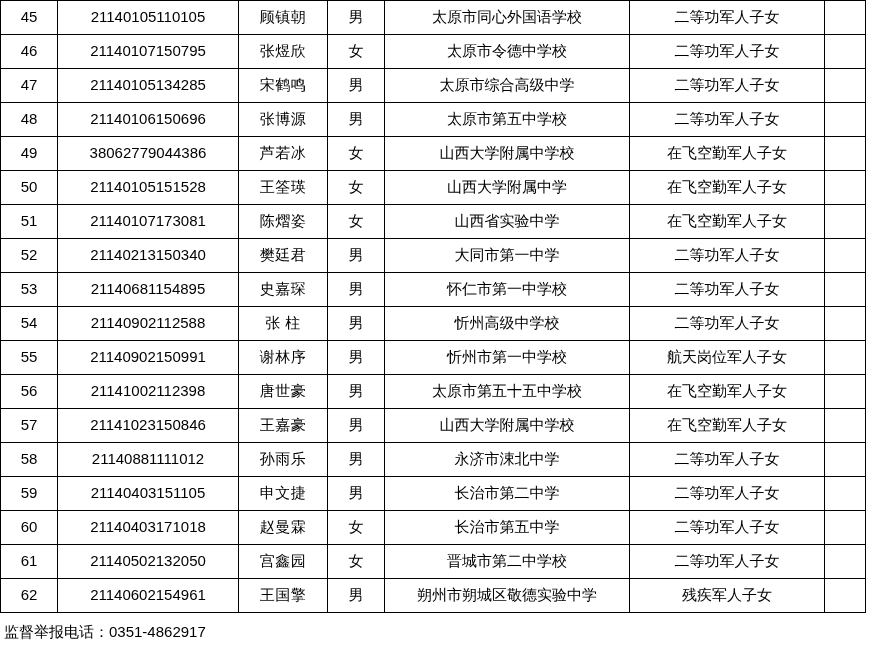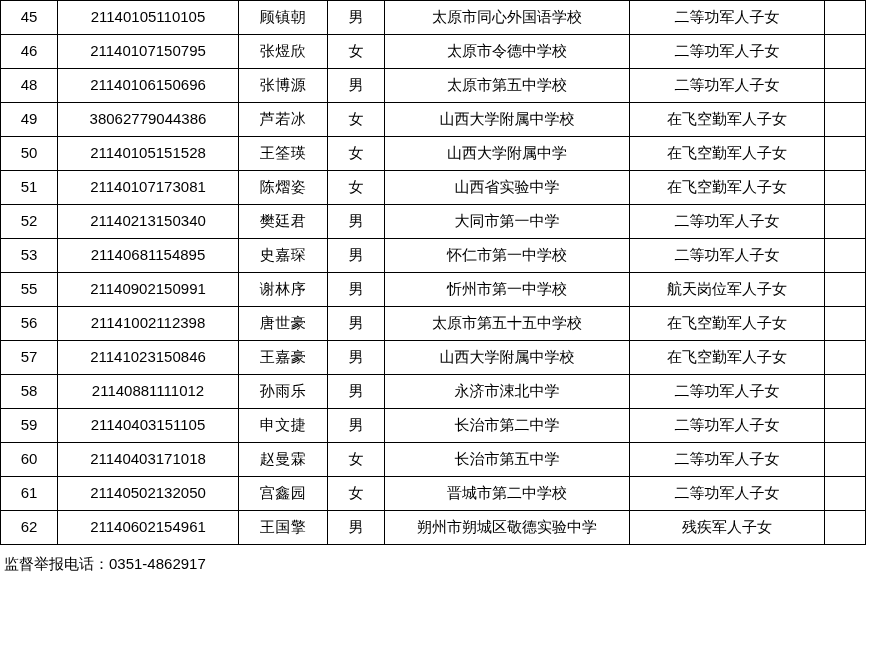--- a/index.html
+++ b/index.html
@@ -73,20 +73,29 @@
       <tr>
         <td class="c-index">46</td>
         <td class="c-id">21140107150795</td>
         <td class="c-name">张煜欣</td>
         <td class="c-gender">女</td>
         <td class="c-school">太原市令德中学校</td>
         <td class="c-cat">二等功军人子女</td>
         <td class="c-blank"></td>
       </tr>
 
+      <tr>
+        <td class="c-index">47</td>
+        <td class="c-id">21140105134285</td>
+        <td class="c-name">宋鹤鸣</td>
+        <td class="c-gender">男</td>
+        <td class="c-school">太原市综合高级中学</td>
+        <td class="c-cat">二等功军人子女</td>
+        <td class="c-blank"></td>
+      </tr>
 
       <tr>
         <td class="c-index">48</td>
         <td class="c-id">21140106150696</td>
         <td class="c-name">张博源</td>
         <td class="c-gender">男</td>
         <td class="c-school">太原市第五中学校</td>
         <td class="c-cat">二等功军人子女</td>
         <td class="c-blank"></td>
       </tr>
@@ -134,20 +143,29 @@
       <tr>
         <td class="c-index">53</td>
         <td class="c-id">21140681154895</td>
         <td class="c-name">史嘉琛</td>
         <td class="c-gender">男</td>
         <td class="c-school">怀仁市第一中学校</td>
         <td class="c-cat">二等功军人子女</td>
         <td class="c-blank"></td>
       </tr>
 
+      <tr>
+        <td class="c-index">54</td>
+        <td class="c-id">21140902112588</td>
+        <td class="c-name">张 柱</td>
+        <td class="c-gender">男</td>
+        <td class="c-school">忻州高级中学校</td>
+        <td class="c-cat">二等功军人子女</td>
+        <td class="c-blank"></td>
+      </tr>
 
       <tr>
         <td class="c-index">55</td>
         <td class="c-id">21140902150991</td>
         <td class="c-name">谢林序</td>
         <td class="c-gender">男</td>
         <td class="c-school">忻州市第一中学校</td>
         <td class="c-cat">航天岗位军人子女</td>
         <td class="c-blank"></td>
       </tr>

